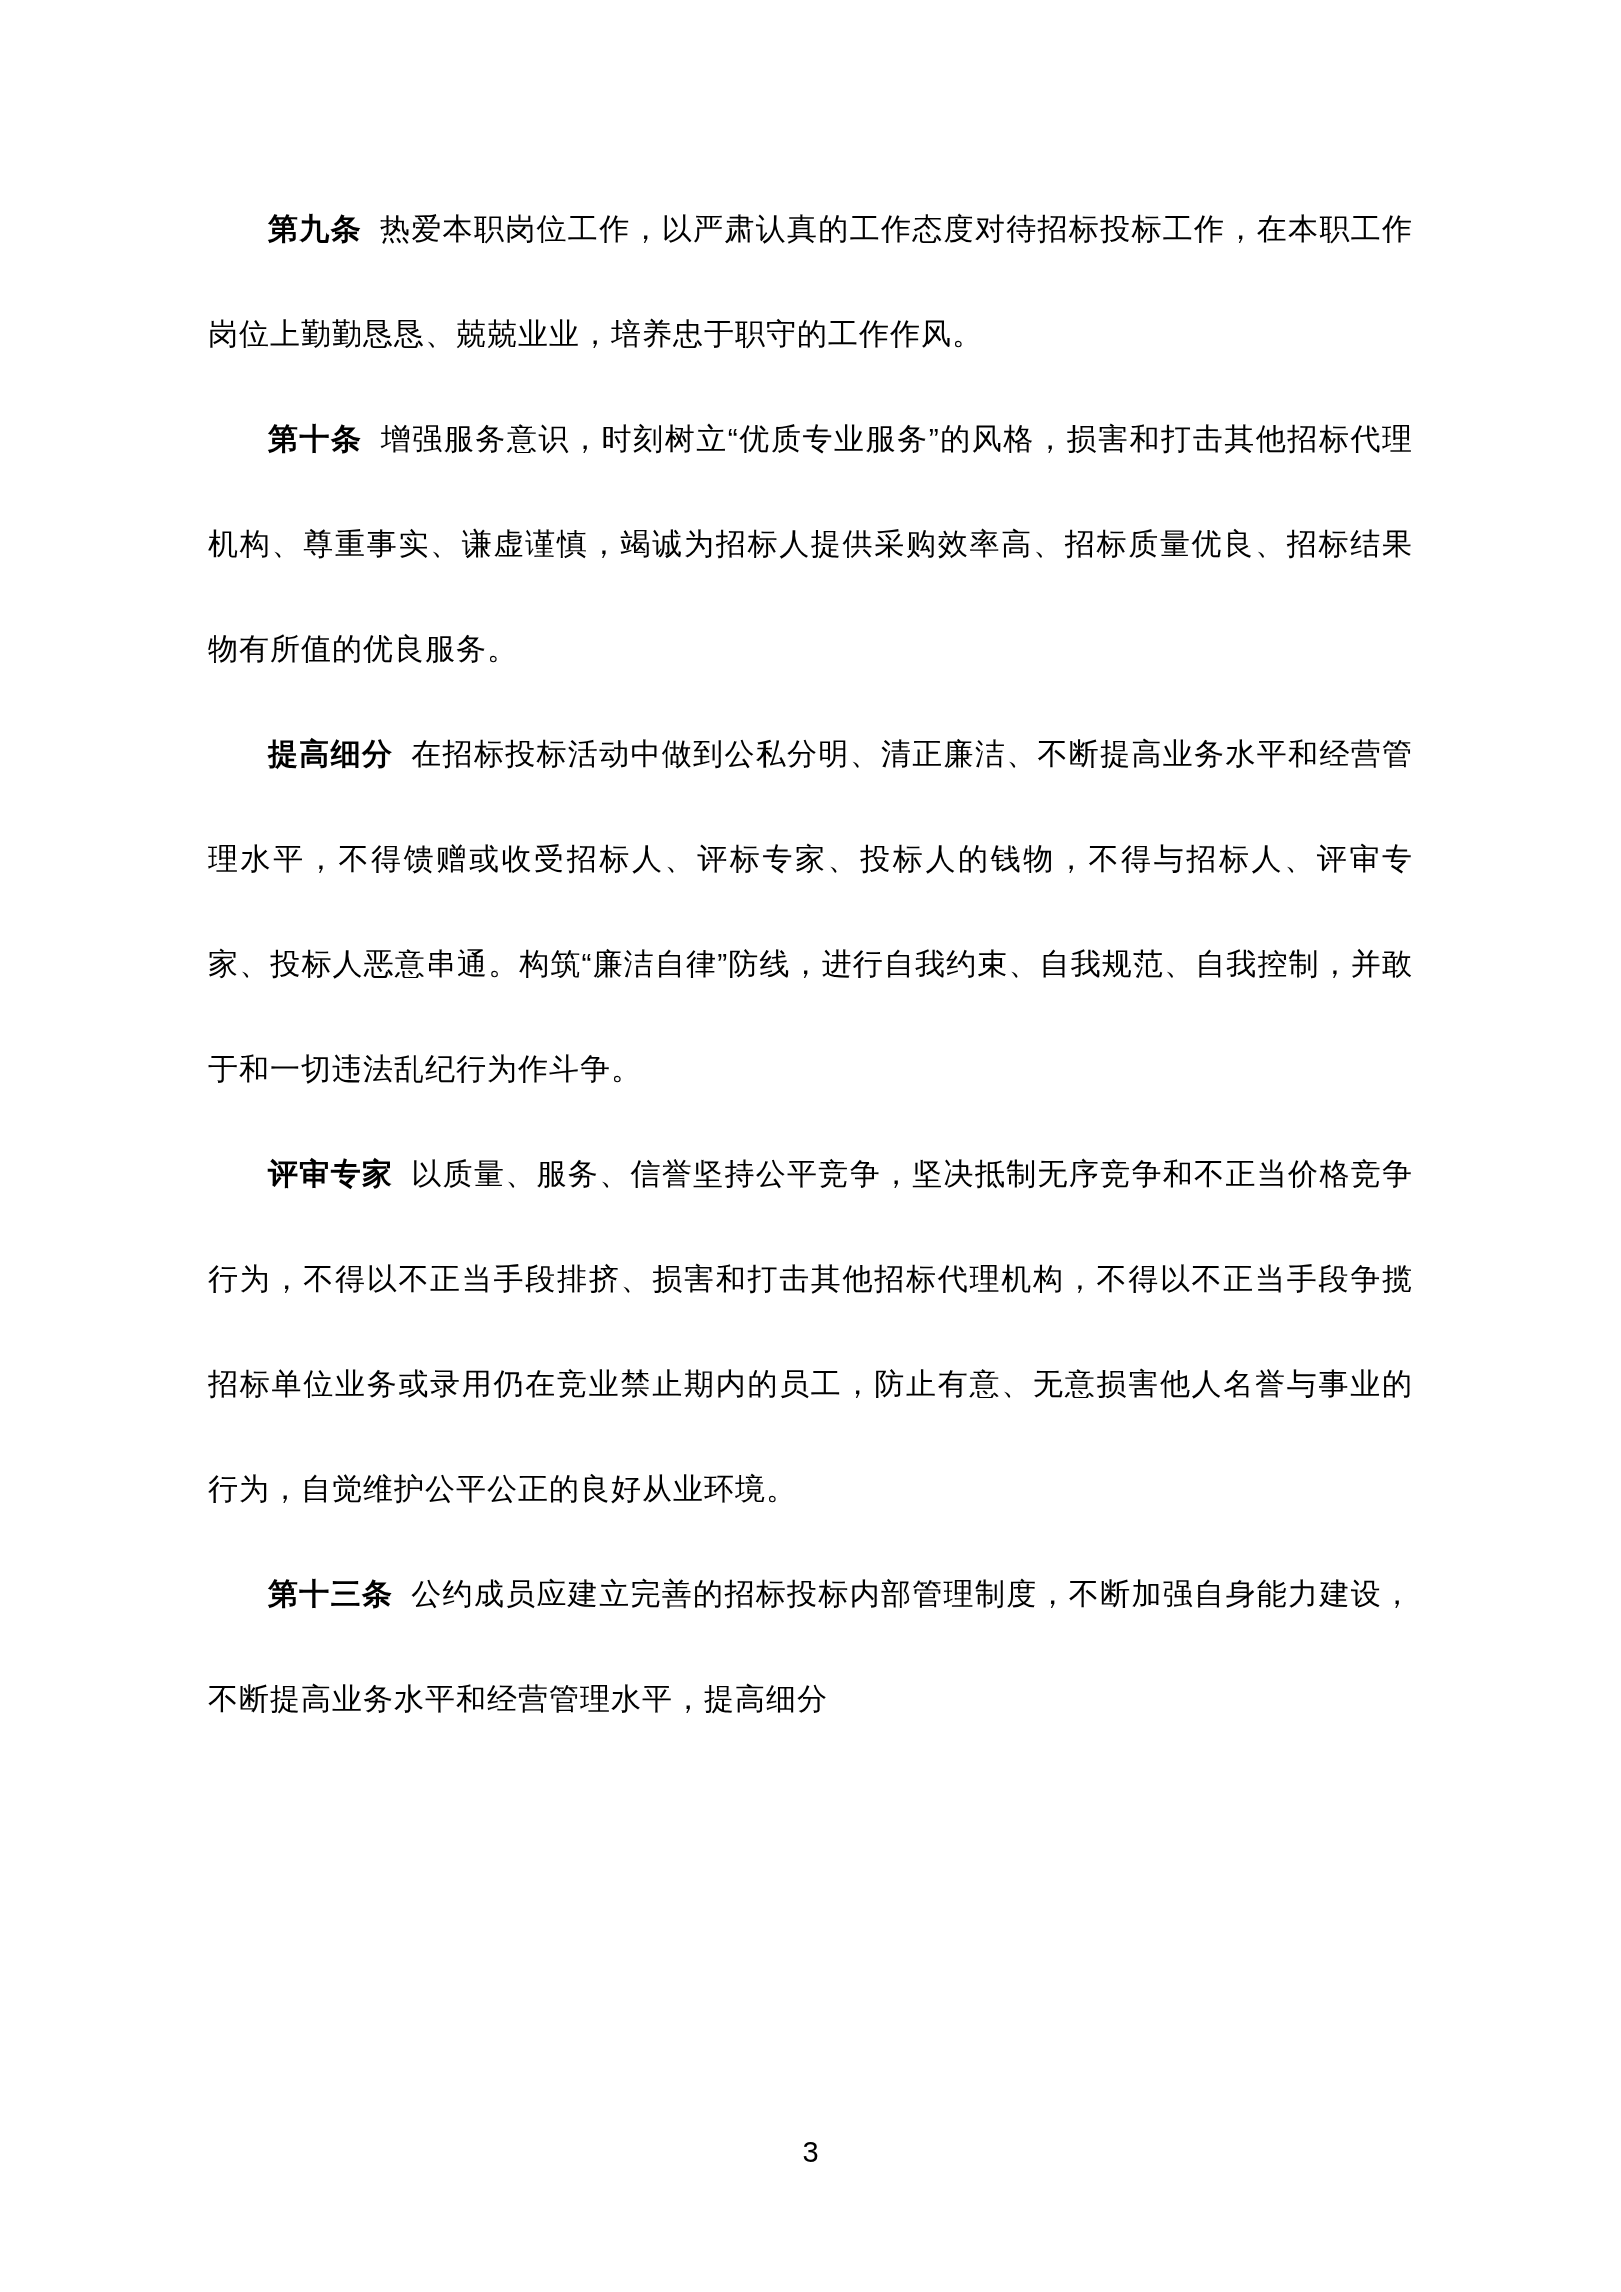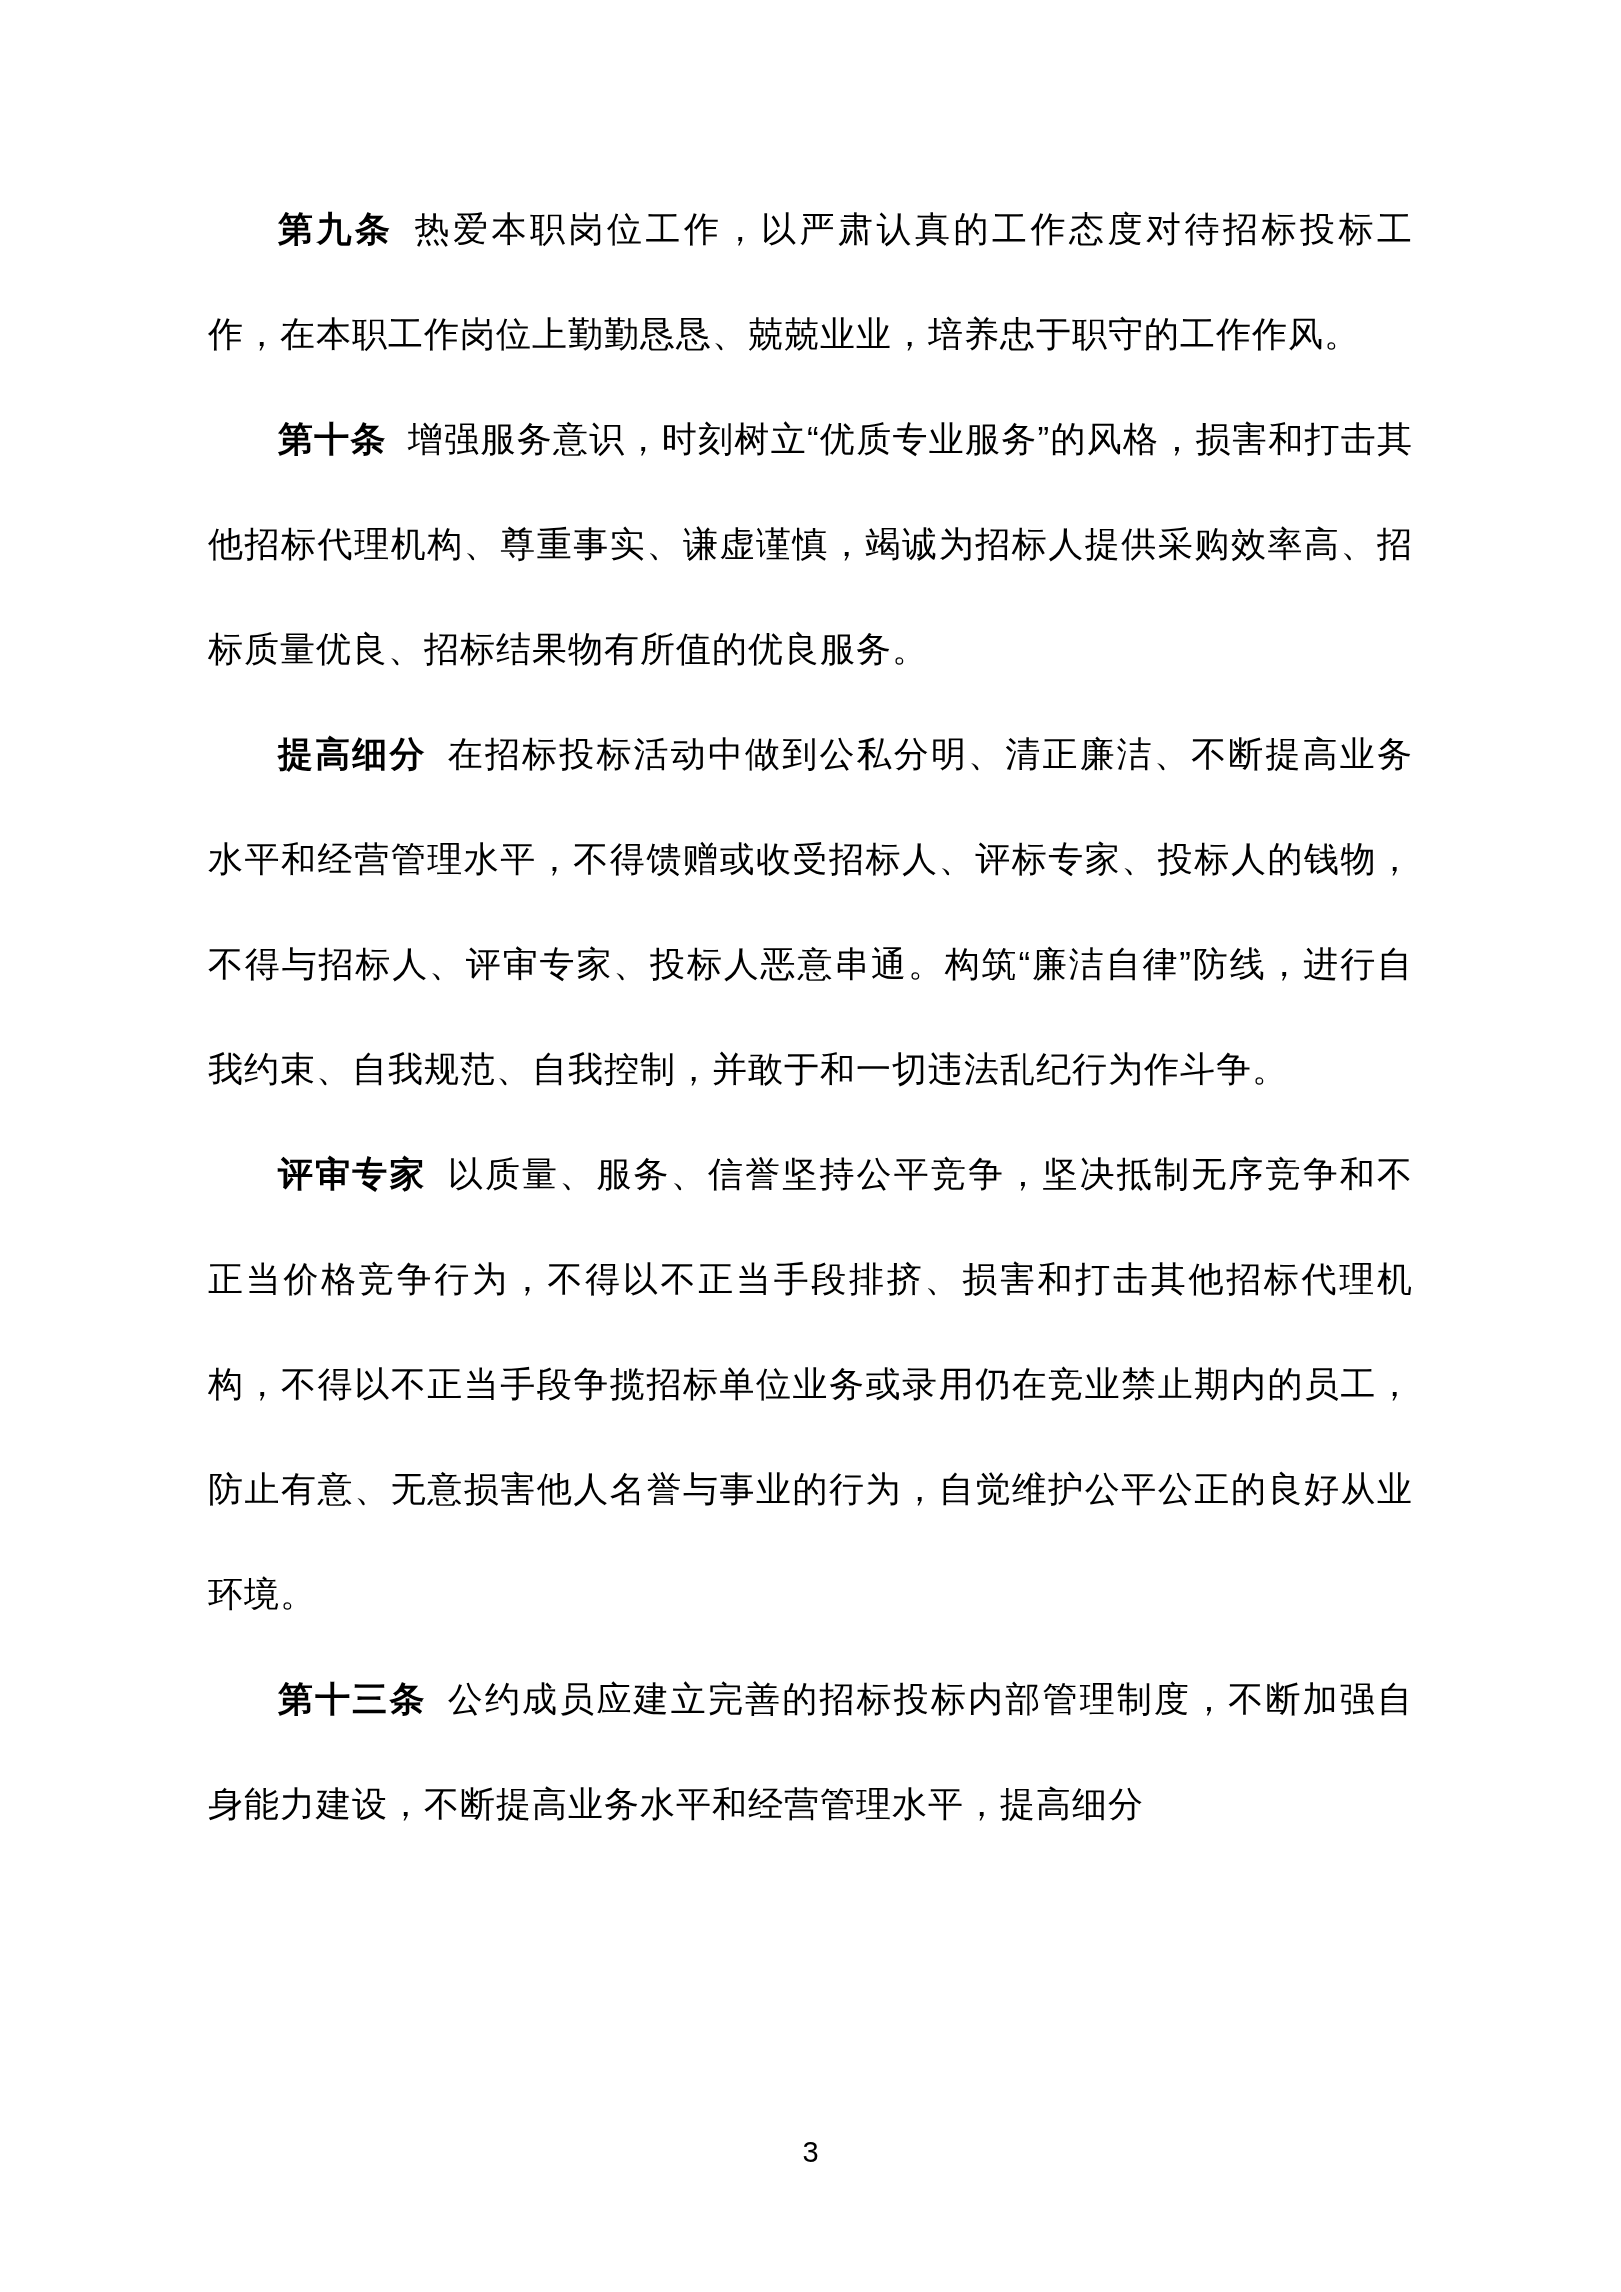--- a/index.html
+++ b/index.html
@@ -17,21 +17,21 @@
     overflow: hidden;
   }
   .doc-body {
     position: absolute;
     top: 176px;
     left: 208px;
     right: 208px;
   }
   .doc-body p.article {
     margin: 0;
-    font-size: 35px;
+    font-size: 30px;
     line-height: 105px;
     text-align: justify;
     text-justify: inter-character;
     text-indent: 2em;
     letter-spacing: 1px;
     word-break: break-all;
   }
   .article-number {
     font-weight: bold;
     margin-right: 0.6em;

